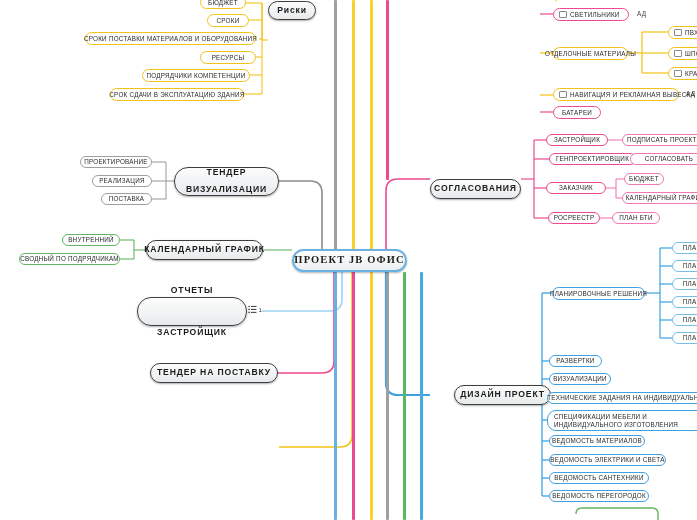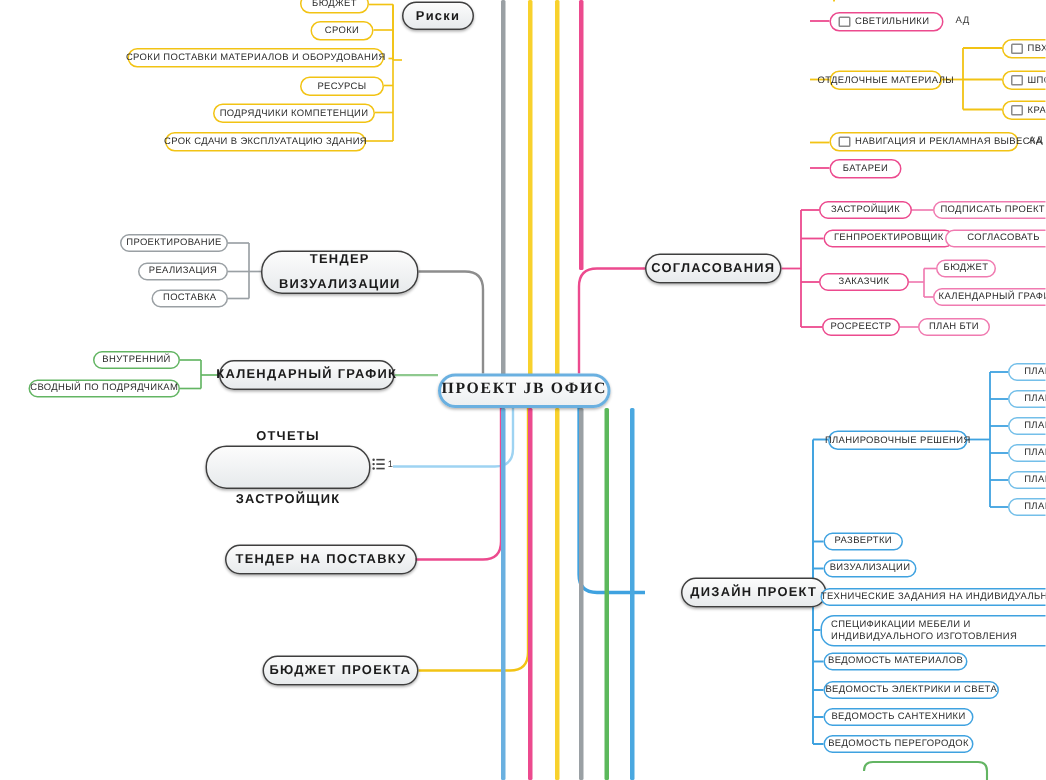--- a/index.html
+++ b/index.html
@@ -282,25 +282,22 @@
       <rect x="3.2" y="4.3" width="6.2" height="1.2" fill="#444"></rect>
       <rect x="3.2" y="7.6" width="6.2" height="1.2" fill="#444"></rect>
     </svg>
     <span class="cnt">1</span>
   </div>
 
   <div class="node lvl1 b-pink" style="left:150px;top:363px;width:128px;height:20px;border-color:#3e3e3e;">
     <span class="lbl">ТЕНДЕР НА ПОСТАВКУ</span>
   </div>
 
-  <div class="node lvl1 b-yellow" style="left:175px;top:437px;width:104px;height:20px;border-color:#3e3e3e;">
-    <span class="lbl">БЮДЖЕТ ПРОЕКТА</span>
-  </div>
-
-  <div class="node lvl1 b-pink" style="left:430px;top:169px;width:91px;height:20px;border-color:#3e3e3e;">
+
+  <div class="node lvl1 b-pink" style="left:430px;top:179px;width:91px;height:20px;border-color:#3e3e3e;">
     <span class="lbl">СОГЛАСОВАНИЯ</span>
   </div>
   <div class="node leaf c-pink" style="left:546px;top:134px;width:62px;height:12px;">
     <span class="lbl">ЗАСТРОЙЩИК</span>
   </div>
   <div class="node leaf c-pink" style="left:549px;top:153px;width:87px;height:12px;">
     <span class="lbl">ГЕНПРОЕКТИРОВЩИК</span>
   </div>
   <div class="node leaf c-pink" style="left:546px;top:182px;width:60px;height:12px;">
     <span class="lbl">ЗАКАЗЧИК</span>

